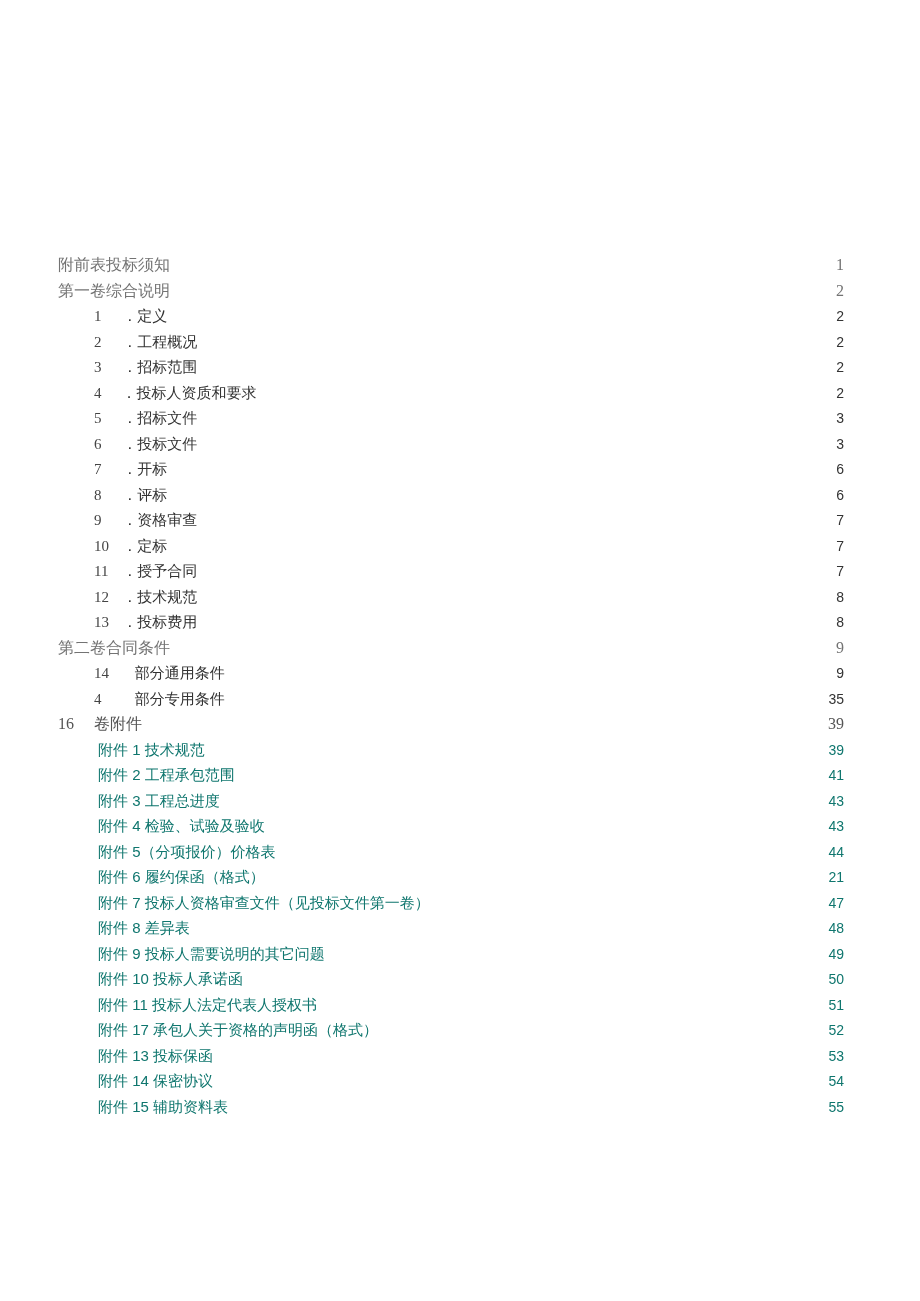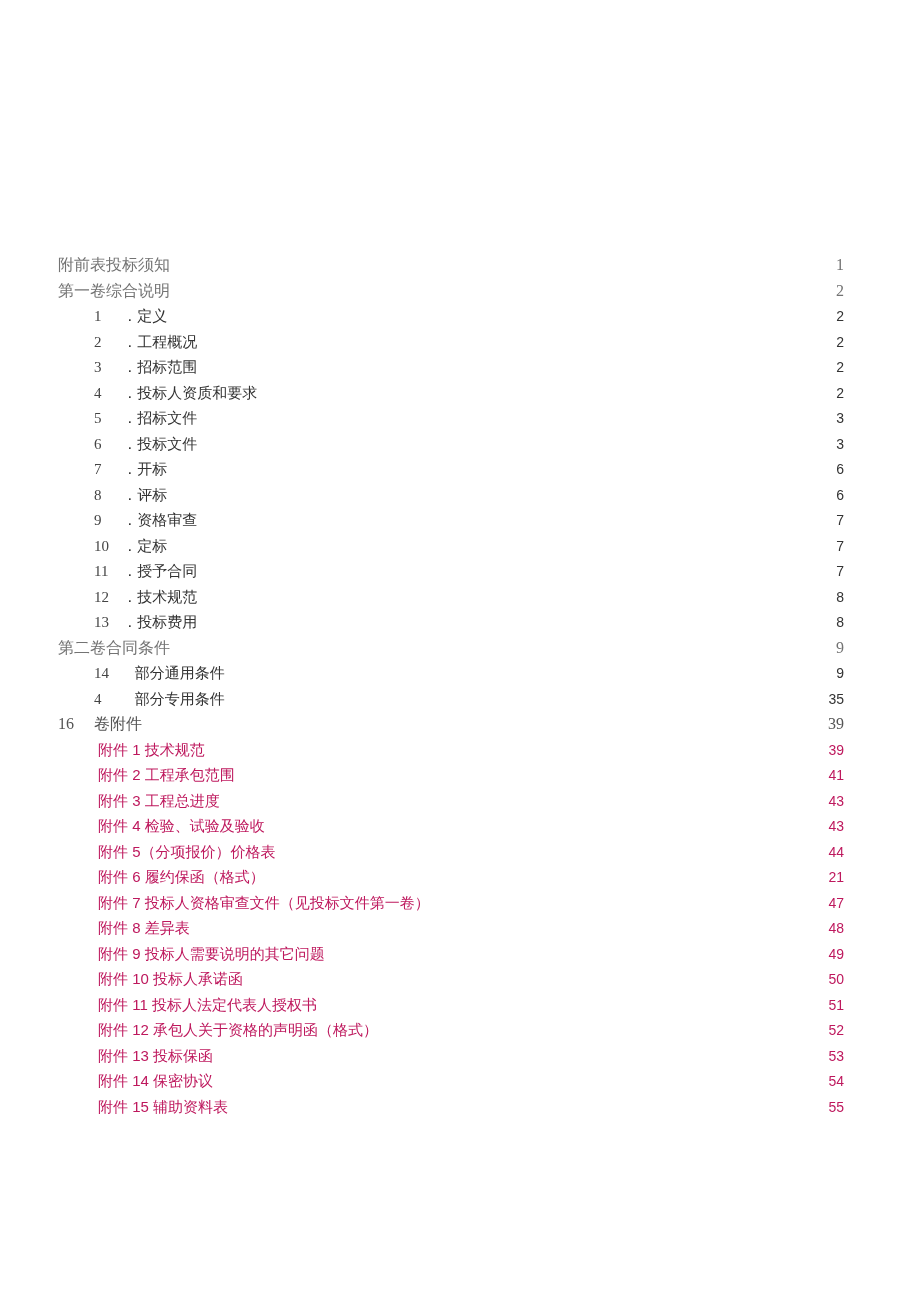--- a/index.html
+++ b/index.html
@@ -74,21 +74,21 @@
     color: #444;
     display: inline-block;
     min-width: 20px;
   }
   .level-sub .toc-page, .level-app .toc-page {
     font-family: "Microsoft YaHei", "SimHei", sans-serif;
     font-size: 14px;
   }
   .level-app {
     font-size: 15px;
-    color: #be185d;
+    color: #0f766e;
     padding-left: 40px;
     font-family: "Microsoft YaHei", "SimHei", sans-serif;
   }
   .level-special {
     font-size: 16px;
     color: #555555;
     font-family: "SimSun", "Songti SC", serif;
   }
   .level-special .num16 {
     font-family: "Times New Roman", serif;
@@ -120,21 +120,21 @@
         <span class="toc-title"><span class="num">2</span><span style="white-space: pre;">  ．工程概况</span></span>
         <span class="toc-leader dense"></span>
         <span class="toc-page">2</span>
       </div>
       <div class="toc-line level-sub">
         <span class="toc-title"><span class="num">3</span><span style="white-space: pre;">  ．招标范围</span></span>
         <span class="toc-leader dense"></span>
         <span class="toc-page">2</span>
       </div>
       <div class="toc-line level-sub">
-        <span class="toc-title"><span class="num">4</span><span style="white-space: pre;">  ．投标人资质和要求</span></span>
+        <span class="toc-title"><span class="num">4</span><span style="white-space: pre; font-family: Liberation Serif, serif;">  ．投标人资质和要求</span></span>
         <span class="toc-leader dense"></span>
         <span class="toc-page">2</span>
       </div>
       <div class="toc-line level-sub">
         <span class="toc-title"><span class="num">5</span><span style="white-space: pre;">  ．招标文件</span></span>
         <span class="toc-leader dense"></span>
         <span class="toc-page">3</span>
       </div>
       <div class="toc-line level-sub">
         <span class="toc-title"><span class="num">6</span><span style="white-space: pre;">  ．投标文件</span></span>
@@ -255,21 +255,21 @@
         <span class="toc-title">附件 10 投标人承诺函</span>
         <span class="toc-leader dense"></span>
         <span class="toc-page">50</span>
       </div>
       <div class="toc-line level-app">
         <span class="toc-title">附件 11 投标人法定代表人授权书</span>
         <span class="toc-leader dense"></span>
         <span class="toc-page">51</span>
       </div>
       <div class="toc-line level-app">
-        <span class="toc-title">附件 12 承包人关于资格的声明函（格式）</span>
+        <span class="toc-title">附件 17 承包人关于资格的声明函（格式）</span>
         <span class="toc-leader dense"></span>
         <span class="toc-page">52</span>
       </div>
       <div class="toc-line level-app">
         <span class="toc-title">附件 13 投标保函</span>
         <span class="toc-leader dense"></span>
         <span class="toc-page">53</span>
       </div>
       <div class="toc-line level-app">
         <span class="toc-title">附件 14 保密协议</span>

